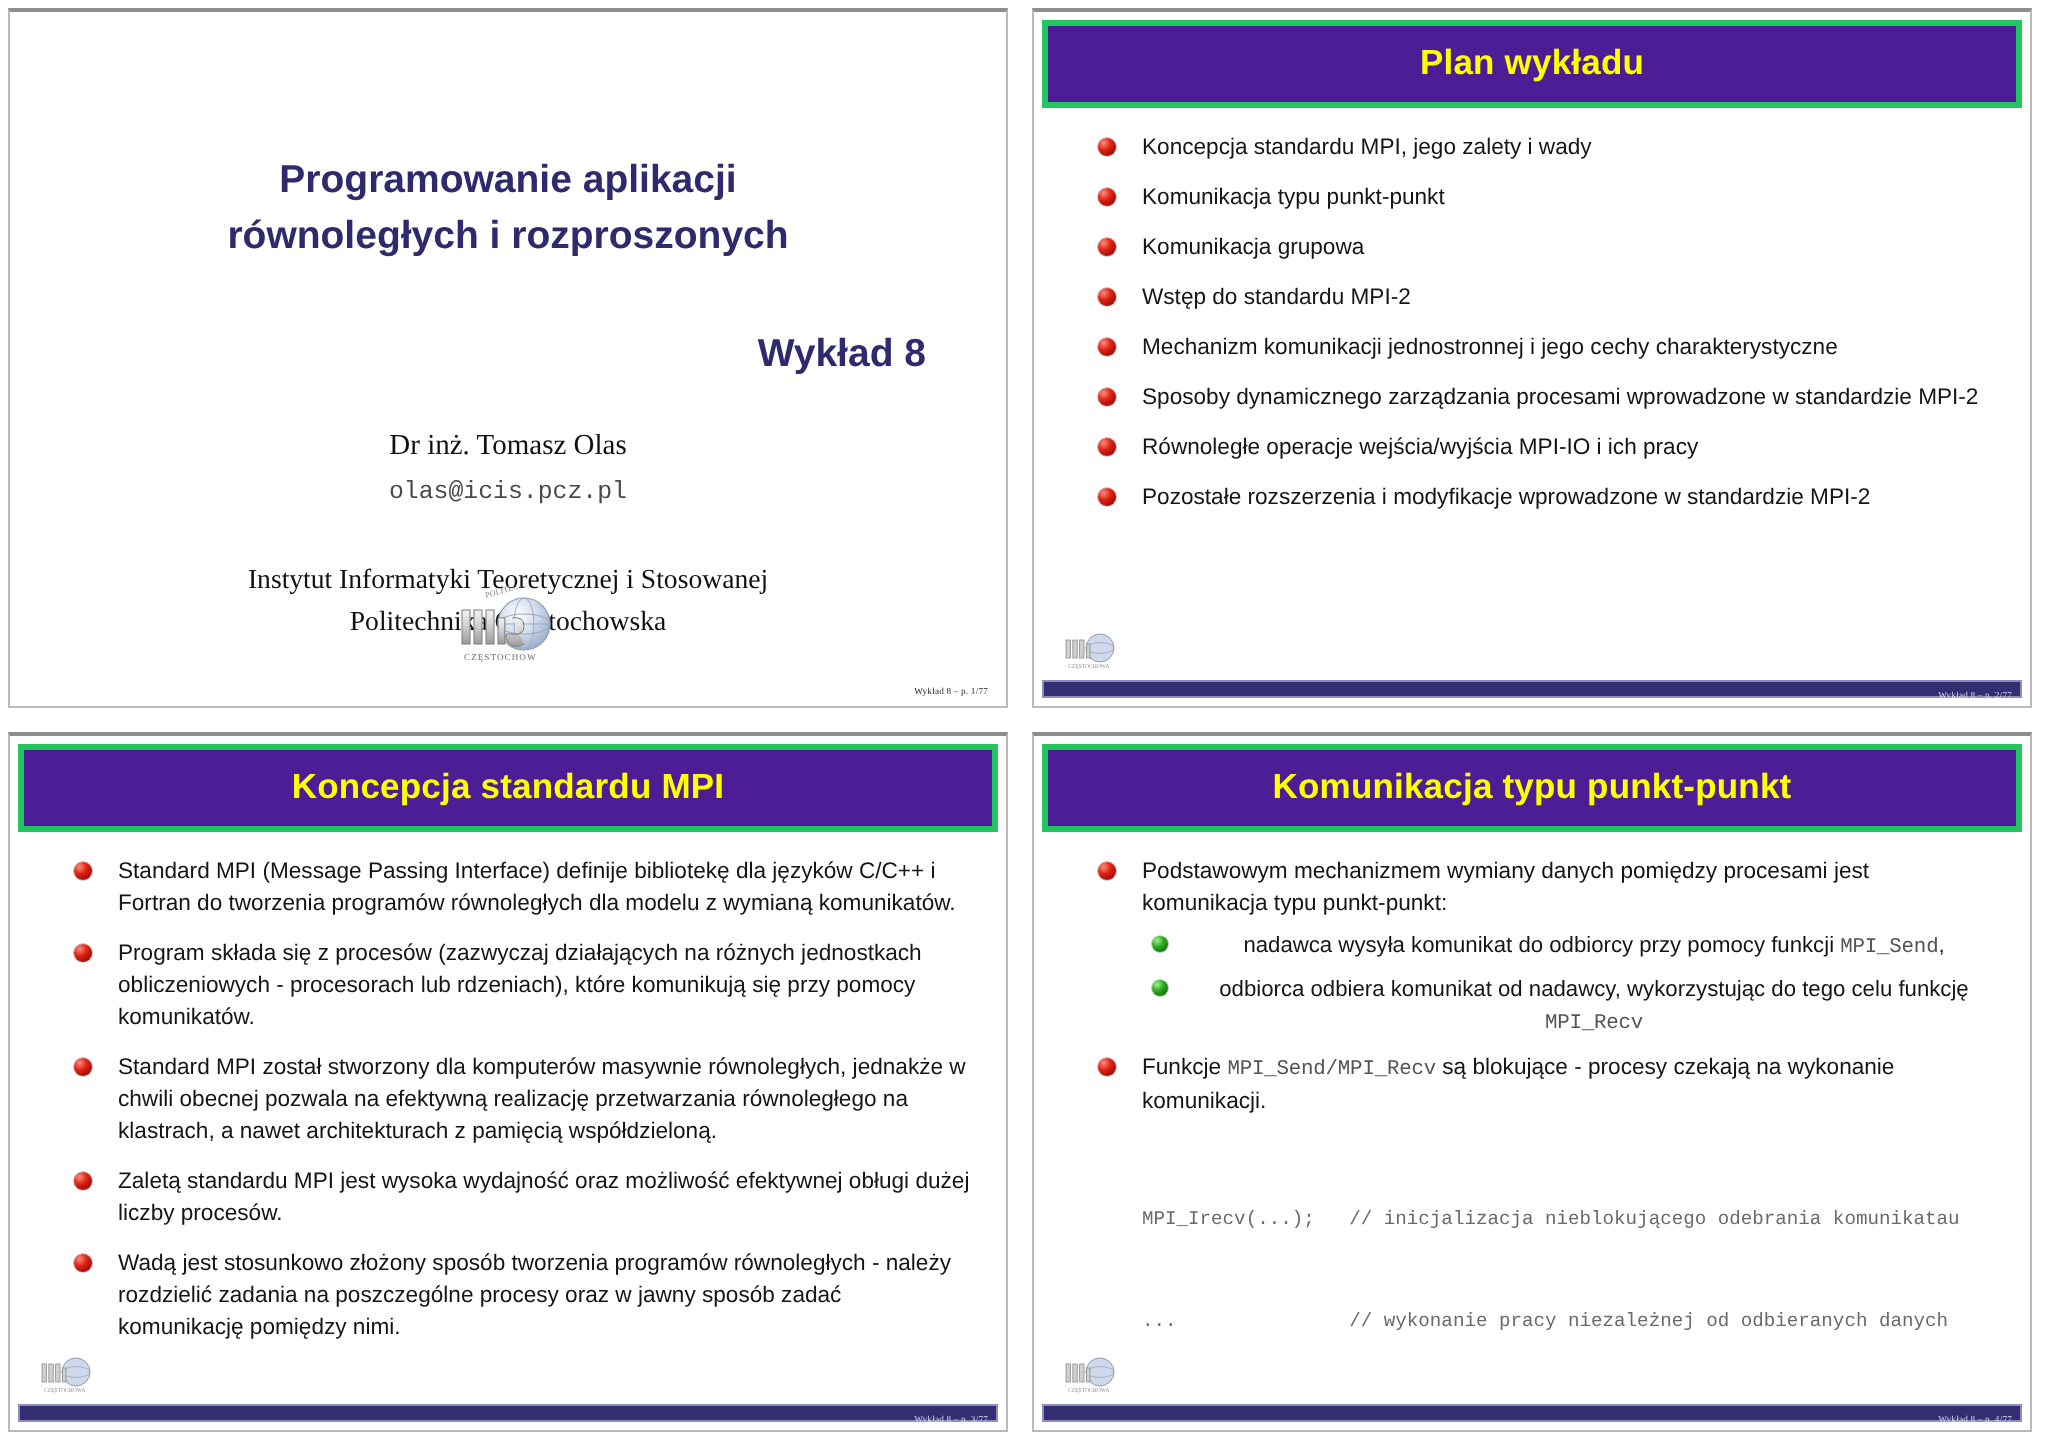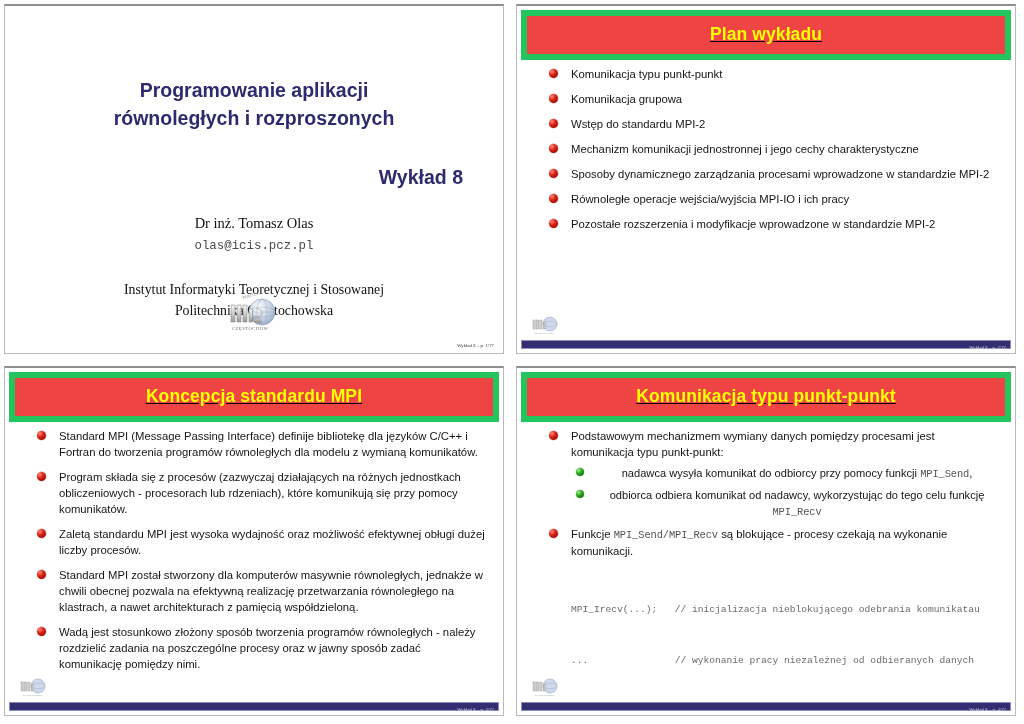--- a/index.html
+++ b/index.html
@@ -36,26 +36,25 @@
     border: 1px solid #b9b9b9;
     border-top: 2px solid #8e8e8e;
     overflow: hidden;
   }
 
   
   .hdr {
     position: relative;
     margin: 4px 4px 0 4px;
     height: 38px;
-    background: #ef4444;
-    border: 6px solid #22c55e;
+    background: #4c1d95;
+    border: 3px solid #22c55e;
     display: flex;
     align-items: center;
     justify-content: center;
-    text-decoration: underline;
   }
   .hdr-title {
     color: #ffff00;
     font-size: 17.5px;
     font-weight: bold;
     letter-spacing: 0.1px;
     text-align: center;
     line-height: 1;
   }
 
@@ -267,20 +266,21 @@
     </div>
   </div>
 
   <div class="slide-cell">
     <div class="slide content-slide">
       <div class="hdr">
         <div class="hdr-title">Plan wykładu</div>
       </div>
       <div class="body">
         <ul class="bullets">
+          <li><span class="bullet"></span><span>Koncepcja standardu MPI, jego zalety i wady</span></li>
           <li><span class="bullet"></span><span>Komunikacja typu punkt-punkt</span></li>
           <li><span class="bullet"></span><span>Komunikacja grupowa</span></li>
           <li><span class="bullet"></span><span>Wstęp do standardu MPI-2</span></li>
           <li><span class="bullet"></span><span>Mechanizm komunikacji jednostronnej i jego cechy charakterystyczne</span></li>
           <li><span class="bullet"></span><span>Sposoby dynamicznego zarządzania procesami wprowadzone w standardzie MPI-2</span></li>
           <li><span class="bullet"></span><span>Równoległe operacje wejścia/wyjścia MPI-IO i ich pracy</span></li>
           <li><span class="bullet"></span><span>Pozostałe rozszerzenia i modyfikacje wprowadzone w standardzie MPI-2</span></li>
         </ul>
       </div>
       <div class="logo corner">
@@ -303,22 +303,22 @@
 
   <div class="slide-cell">
     <div class="slide content-slide">
       <div class="hdr">
         <div class="hdr-title">Koncepcja standardu MPI</div>
       </div>
       <div class="body">
         <ul class="bullets">
           <li><span class="bullet"></span><span>Standard MPI (Message Passing Interface) definije bibliotekę dla języków C/C++ i Fortran do tworzenia programów równoległych dla modelu z wymianą komunikatów.</span></li>
           <li><span class="bullet"></span><span>Program składa się z procesów (zazwyczaj działających na różnych jednostkach obliczeniowych - procesorach lub rdzeniach), które komunikują się przy pomocy komunikatów.</span></li>
+          <li><span class="bullet"></span><span>Standard MPI został stworzony dla komputerów masywnie równoległych, jednakże w chwili obecnej pozwala na efektywną realizację przetwarzania równoległego na klastrach, a nawet architekturach z pamięcią współdzieloną.</span></li>
           <li><span class="bullet"></span><span>Zaletą standardu MPI jest wysoka wydajność oraz możliwość efektywnej obługi dużej liczby procesów.</span></li>
-          <li><span class="bullet"></span><span>Standard MPI został stworzony dla komputerów masywnie równoległych, jednakże w chwili obecnej pozwala na efektywną realizację przetwarzania równoległego na klastrach, a nawet architekturach z pamięcią współdzieloną.</span></li>
           <li><span class="bullet"></span><span>Wadą jest stosunkowo złożony sposób tworzenia programów równoległych - należy rozdzielić zadania na poszczególne procesy oraz w jawny sposób zadać komunikację pomiędzy nimi.</span></li>
         </ul>
       </div>
       <div class="logo corner">
         <svg viewBox="0 0 34 22" width="34" height="22" aria-hidden="true">
           <circle cx="21" cy="9" r="7" fill="#cfd9ea" stroke="#8e9cb5" stroke-width="0.5"></circle>
           <ellipse cx="21" cy="9" rx="7" ry="2.7" fill="none" stroke="#9aa8c0" stroke-width="0.4"></ellipse>
           <g fill="#cfcfcf" stroke="#8d8d8d" stroke-width="0.4">
             <rect x="4" y="5" width="2.2" height="9"></rect>
             <rect x="7.4" y="5" width="2.2" height="9"></rect>

